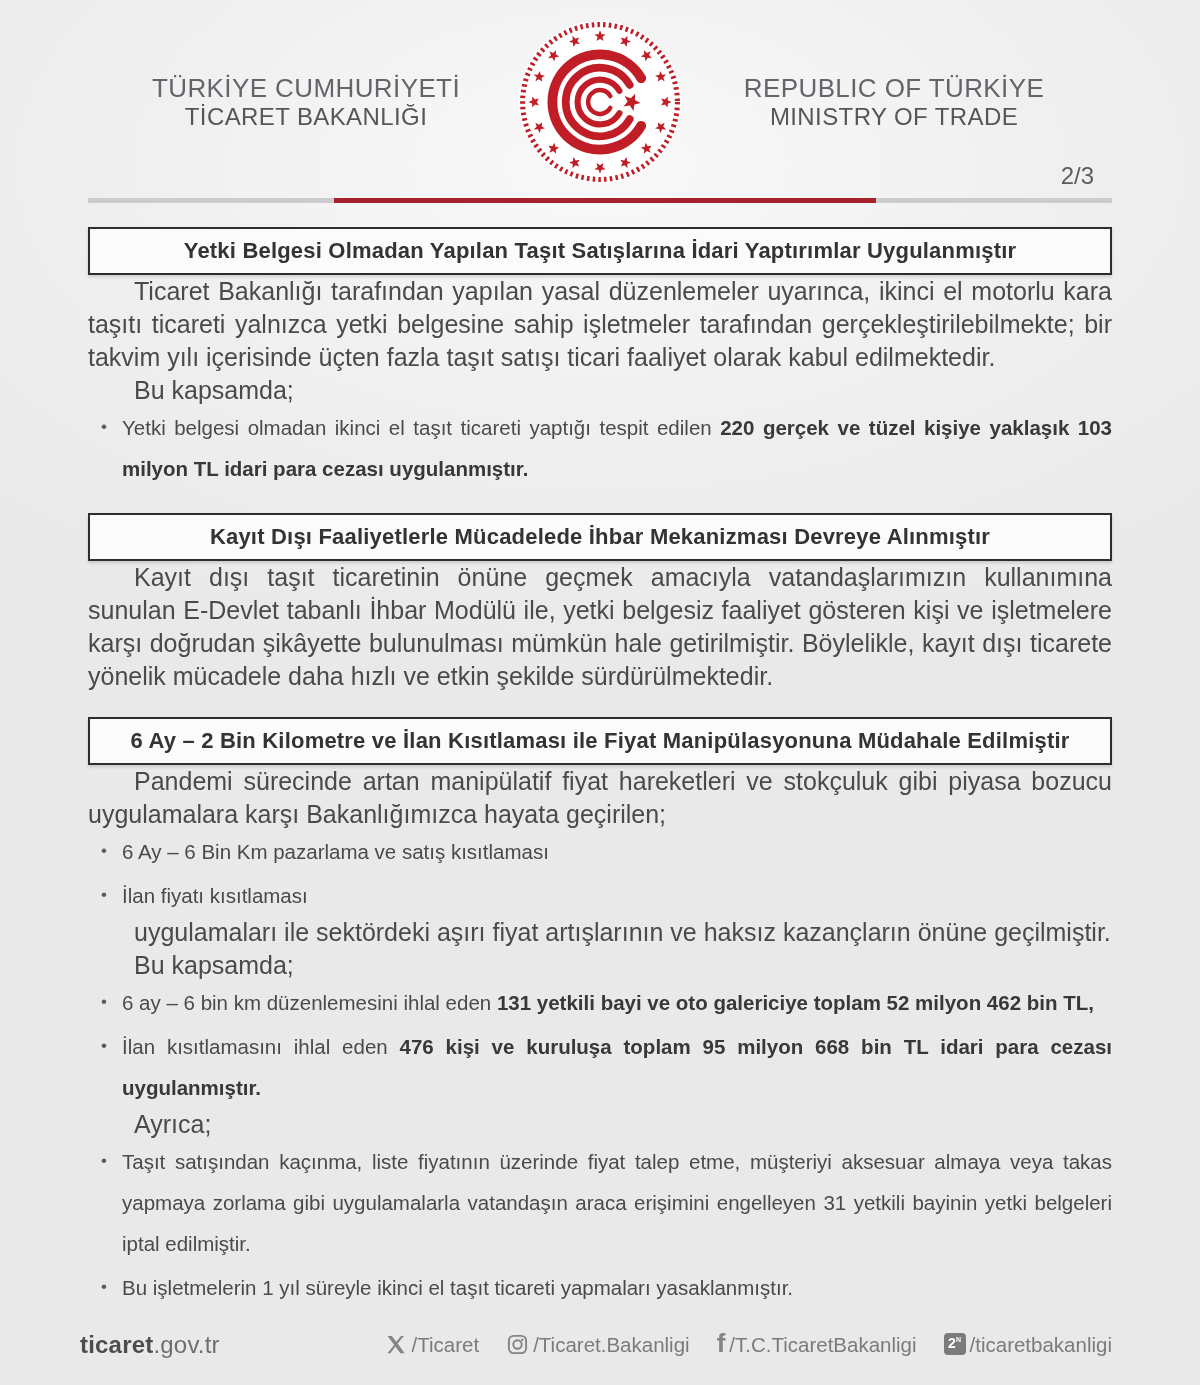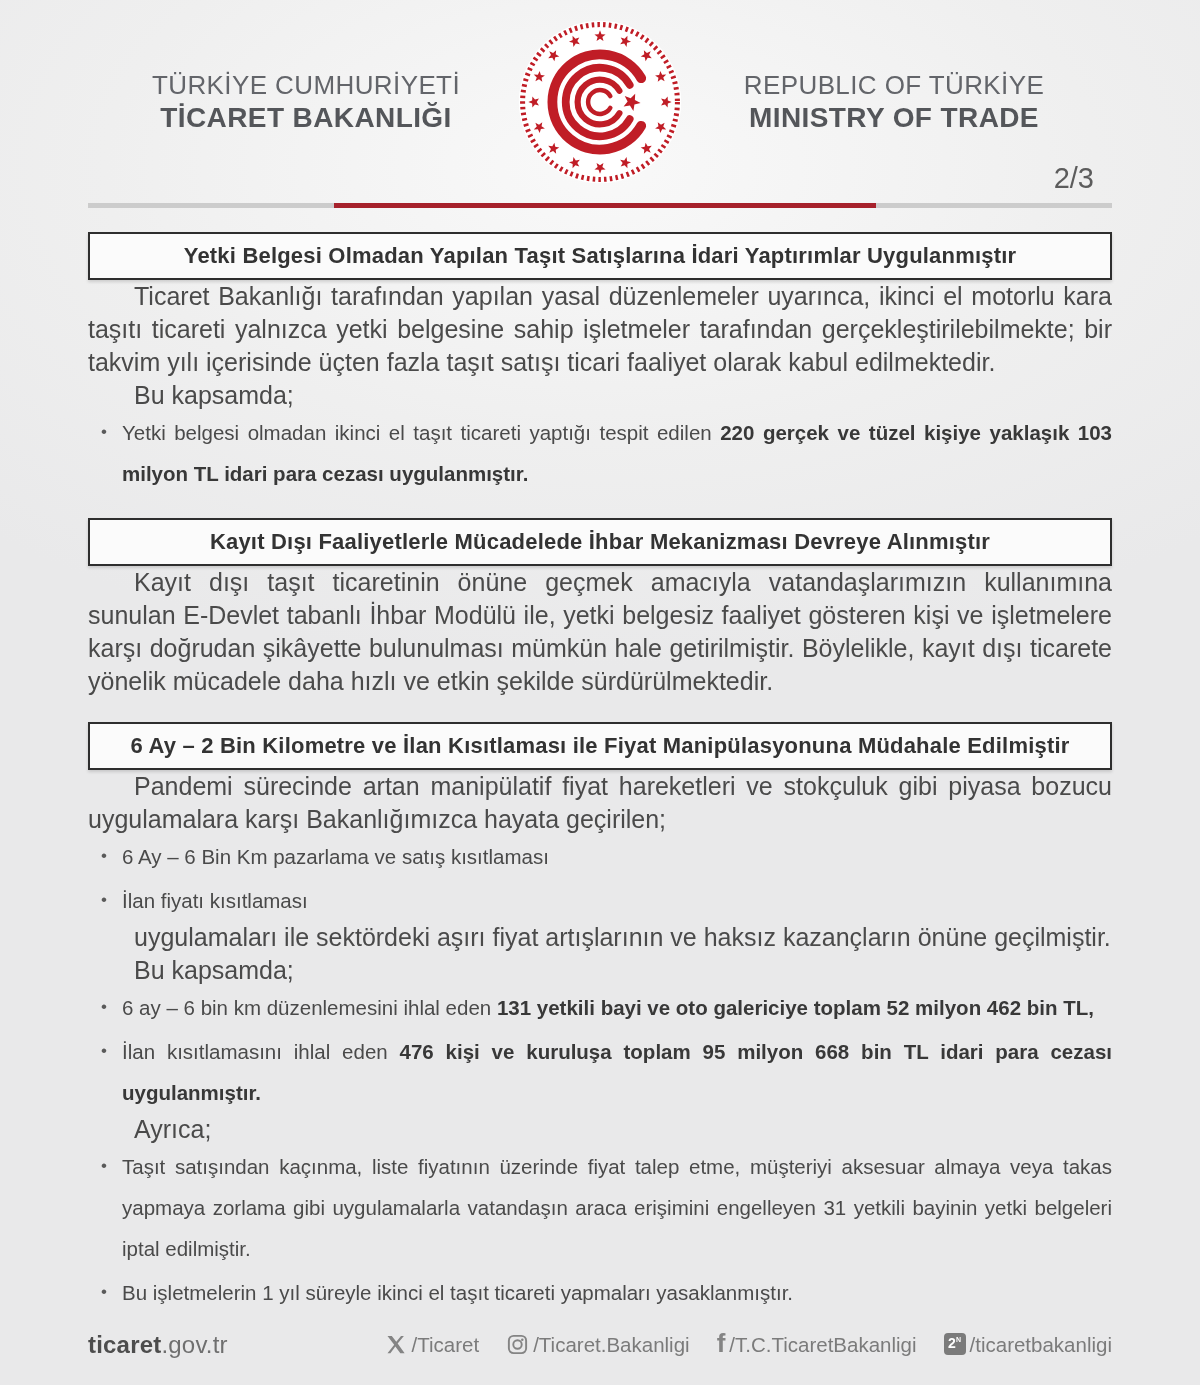--- a/index.html
+++ b/index.html
@@ -5,25 +5,25 @@
   html,body { margin:0; padding:0; background:#e4e4e4; }
   .page {
     position:relative; width:1200px; height:1385px; overflow:hidden;
     background: radial-gradient(ellipse 900px 500px at 50% 12%, #f9f9f9 0%, #efefef 55%, #e9e9ea 100%);
     font-family:"Liberation Sans","DejaVu Sans",sans-serif;
     color:#4a4a4a;
   }
   .header { display:flex; align-items:center; justify-content:center; gap:40px; padding-top:18px; }
   .org-block { width:340px; text-align:center; line-height:1.18; letter-spacing:.4px; }
   .org-line1 { font-size:26px; font-weight:400; color:#63656a; }
-  .org-line2 { font-size:28px; font-weight:700; color:#54565a; }
+  .org-line2 { font-size:24px; font-weight:400; color:#54565a; }
   .emblem { width:168px; height:168px; display:block; }
 
   .content { margin:0 88px; width:1024px; }
-  .page-num { text-align:right; font-size:29px; color:#5c5c5c; margin:-24px 18px 8px 0; }
+  .page-num { text-align:right; font-size:24px; color:#5c5c5c; margin:-24px 18px 8px 0; }
   .divider { position:relative; height:5px; background:#cccccc; }
   .divider .red-seg { position:absolute; top:0; bottom:0; left:24%; width:53%; background:#a6212b; }
 
   .hbox {
     border:2px solid #2e2e2e; background:#fbfbfb;
     box-shadow:0 2px 3px rgba(0,0,0,.14);
     text-align:center; padding:9px 12px; margin-top:24px;
   }
   .hbox h2 { margin:0; font-size:22px; font-weight:700; color:#333333; letter-spacing:.2px; }
 
@@ -38,21 +38,21 @@
     font-size:20.5px; line-height:41px; text-align:justify;
   }
   ul.bullets li + li { margin-top:3px; }
   ul.bullets li::before {
     content:"\2022"; position:absolute; left:13px; top:-1px;
     font-size:17px; color:#5a5a5a;
   }
   strong { font-weight:700; color:#383838; }
 
   .footer {
-    position:absolute; left:88px; right:88px; bottom:26px;
+    position:absolute; left:80px; right:88px; bottom:26px;
     display:flex; align-items:center; justify-content:space-between;
   }
   .site { font-size:24px; color:#6f6f6f; letter-spacing:.2px; }
   .site .site-bold { font-weight:700; color:#4d4d4d; }
   .socials { display:flex; align-items:center; gap:27px; }
   .social { display:flex; align-items:flex-start; gap:4px; font-size:20.5px; color:#7b7b7b; text-decoration:none; }
   .soc-icon { width:23px; height:23px; display:inline-flex; align-items:center; justify-content:center; }
   .soc-icon svg { width:23px; height:23px; }
   .fb-letter { font-size:26px; font-weight:700; color:#848484; line-height:1; margin-top:-3px; }
   .icon-2n {

